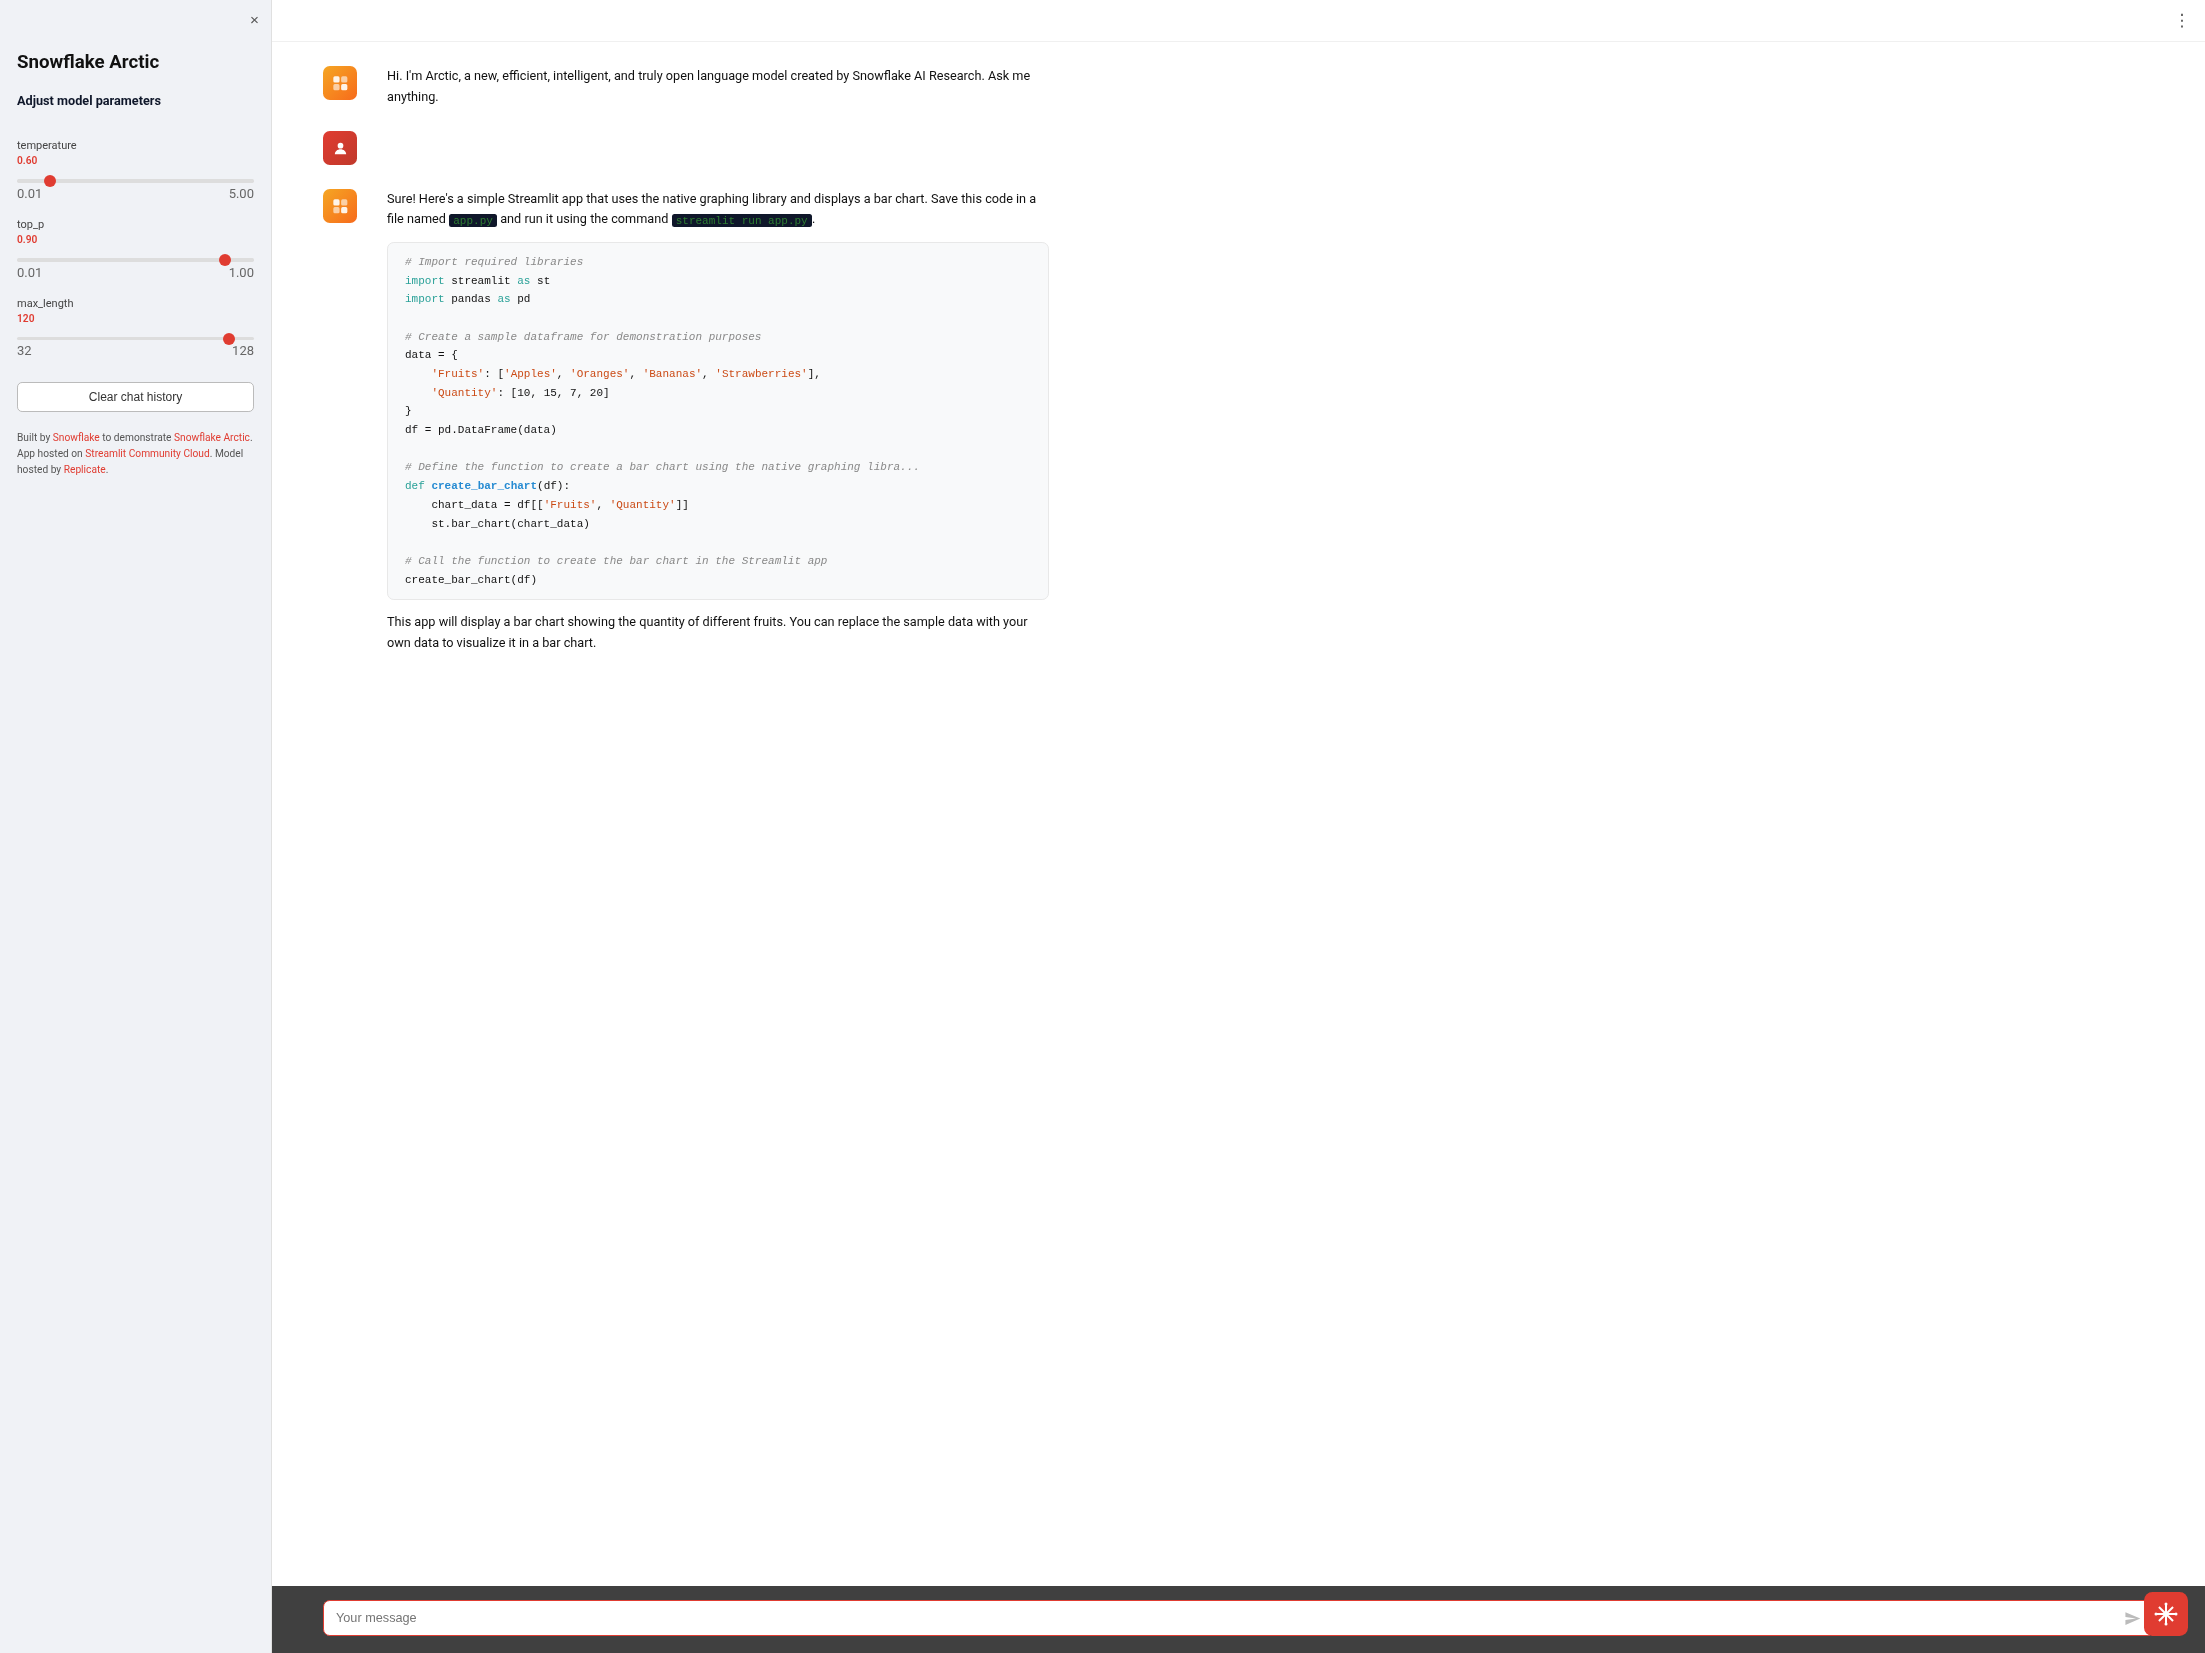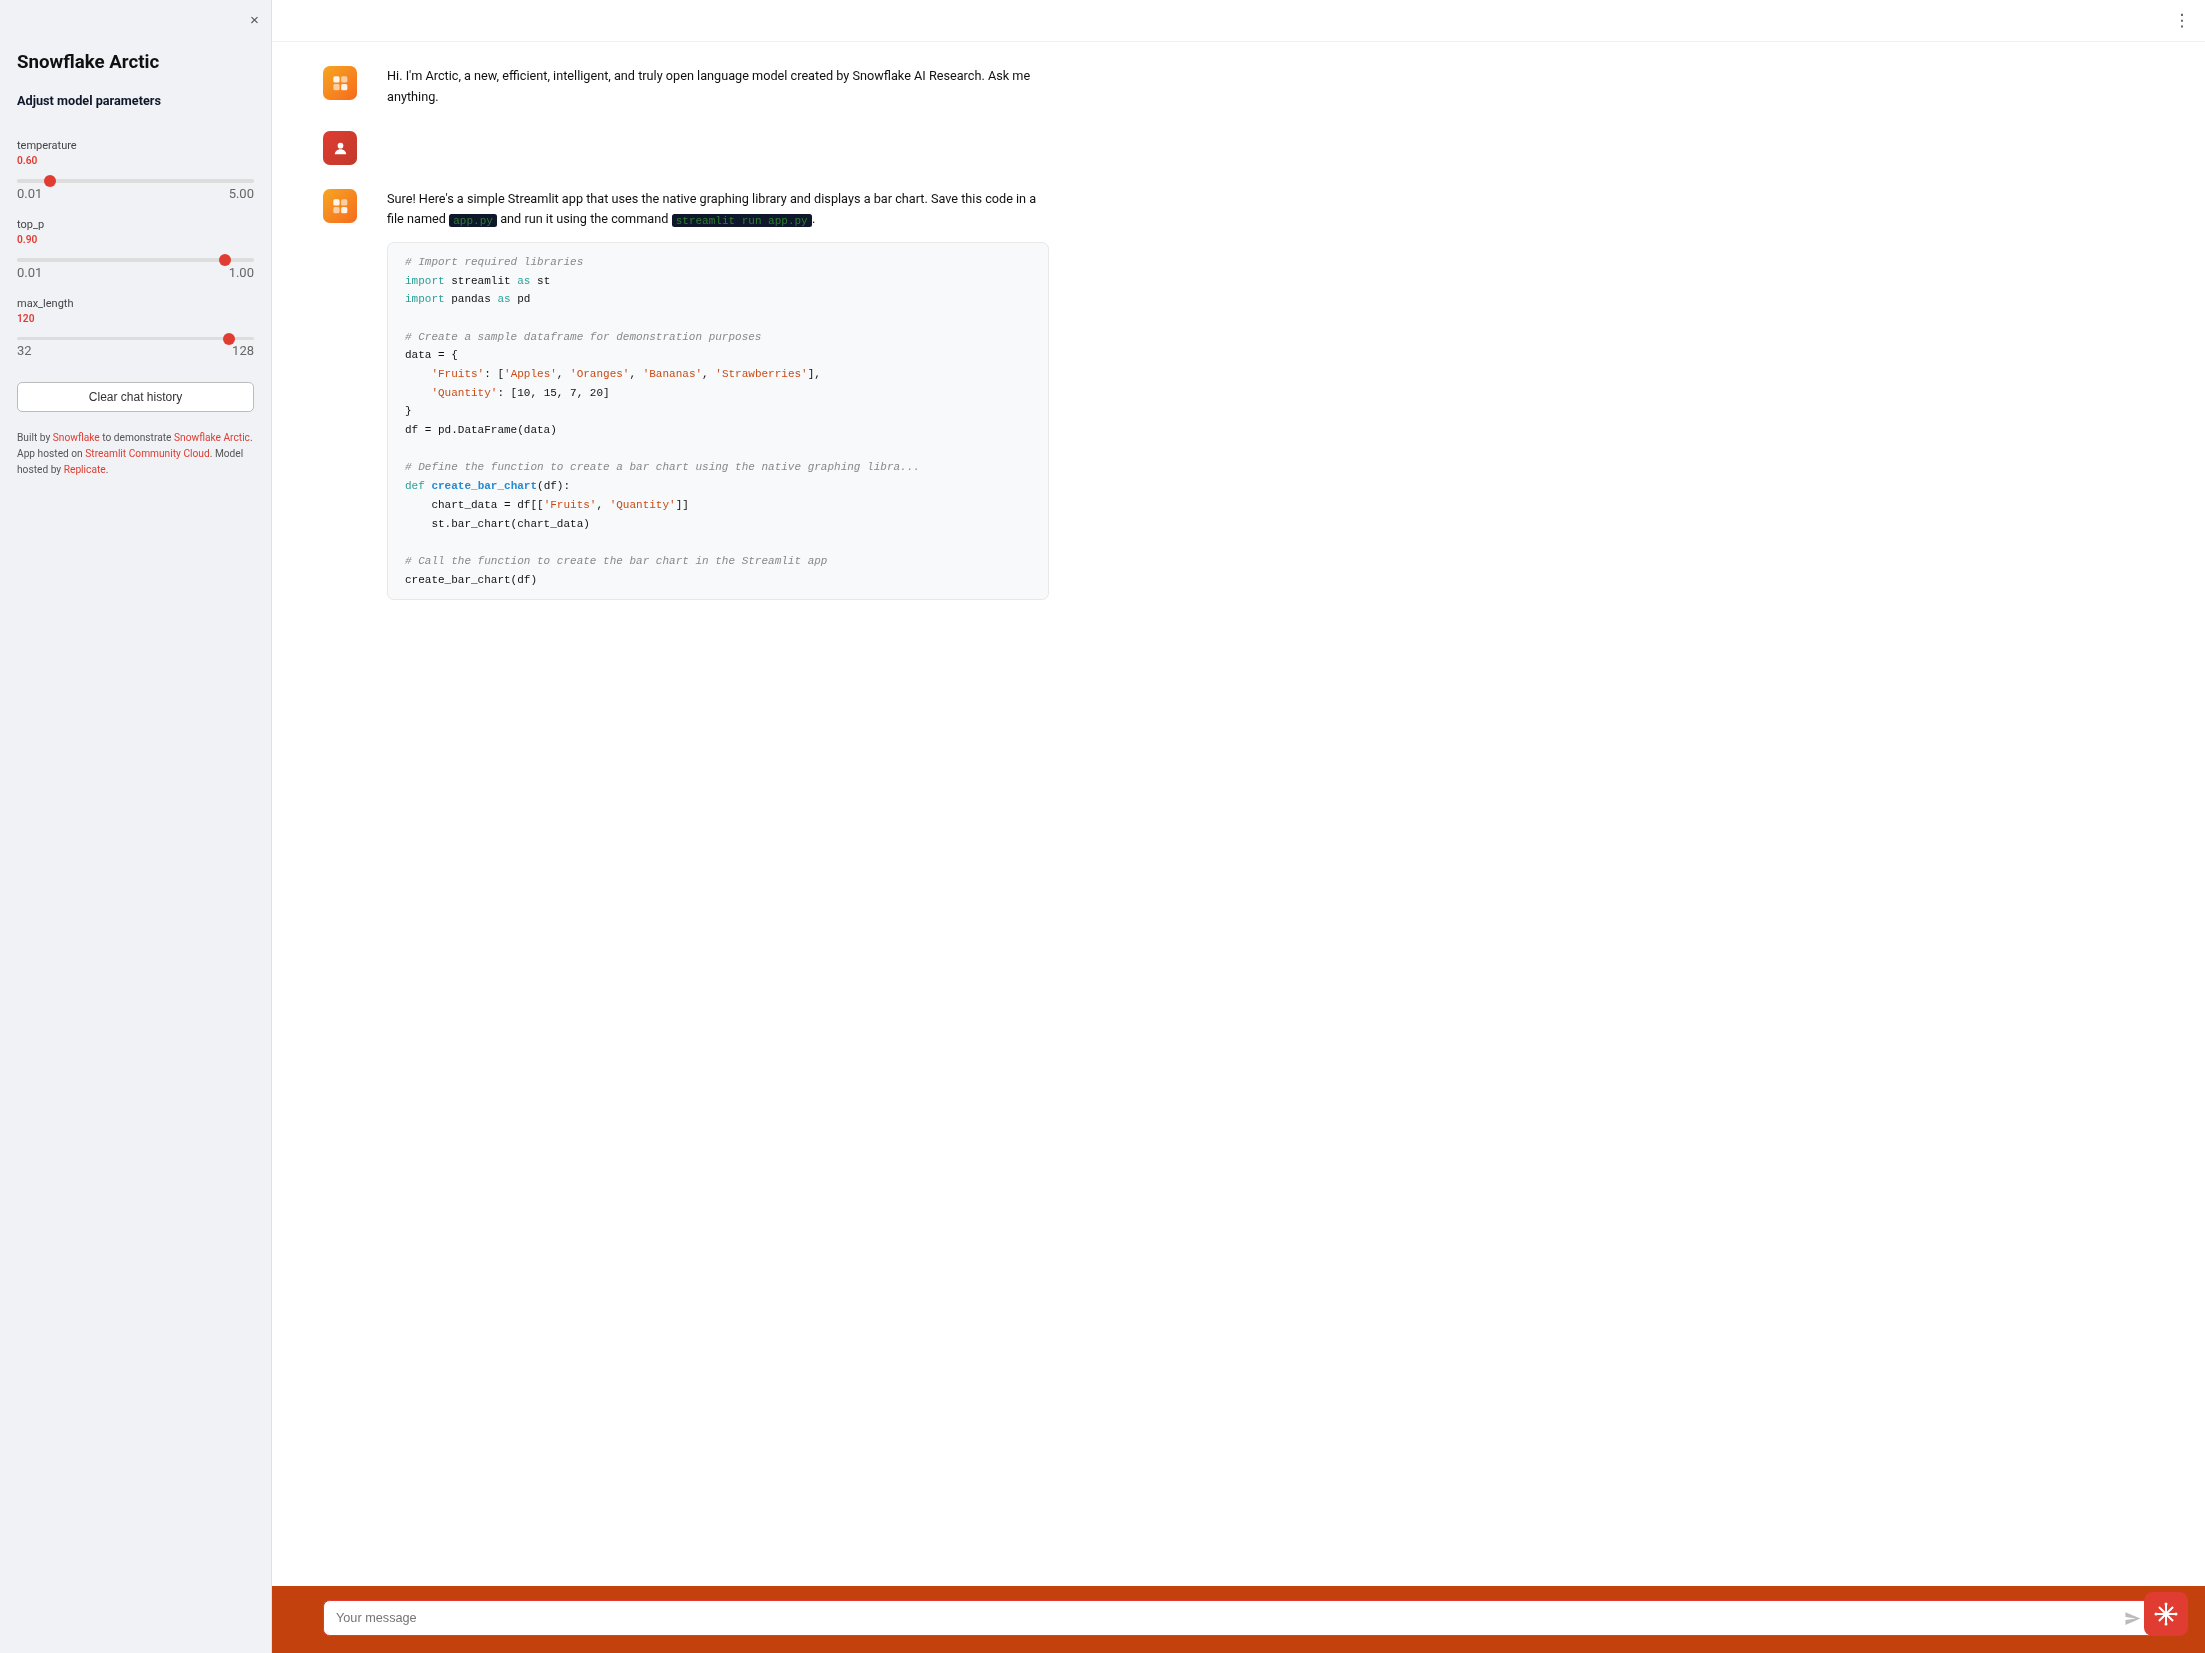--- a/index.html
+++ b/index.html
@@ -220,21 +220,21 @@
       color: #2e7d32;
       font-family: 'Courier New', Courier, monospace;
       font-size: 11px;
       padding: 0.8px 4.2px;
       border-radius: 2.5px;
     }
 
     
     .input-bar {
       padding: 13.6px 51px 17px 51px;
-      background: #c2410c;
+      background: #404040;
     }
 
     .input-wrapper {
       display: flex;
       align-items: center;
       border: 1.3px solid #e03c31;
       border-radius: 6.8px;
       padding: 8.5px 12px;
       background: #fff;
     }
@@ -378,20 +378,21 @@
           <div>&nbsp;</div>
           <div><span class="code-comment"># Define the function to create a bar chart using the native graphing libra...</span></div>
           <div><span class="code-keyword">def</span><span class="code-var"> </span><span class="code-func">create_bar_chart</span><span class="code-var">(df):</span></div>
           <div><span class="code-var">&nbsp;&nbsp;&nbsp;&nbsp;chart_data = df[[</span><span class="code-string">'Fruits'</span><span class="code-var">, </span><span class="code-string">'Quantity'</span><span class="code-var">]]</span></div>
           <div><span class="code-var">&nbsp;&nbsp;&nbsp;&nbsp;st.bar_chart(chart_data)</span></div>
           <div>&nbsp;</div>
           <div><span class="code-comment"># Call the function to create the bar chart in the Streamlit app</span></div>
           <div><span class="code-var">create_bar_chart(df)</span></div>
         </div>
 
+        <span>This app will display a bar chart showing the quantity of different fruits. You can replace the sample data with your own data to visualize it in a bar chart.</span>
       </div>
     </div>
 
   </div>
 
   <div class="input-bar">
     <div class="input-wrapper">
       <input type="text" placeholder="Your message" style="">
       <button class="send-btn">
         <svg width="17" height="17" viewBox="0 0 24 24" fill="#bbb">

